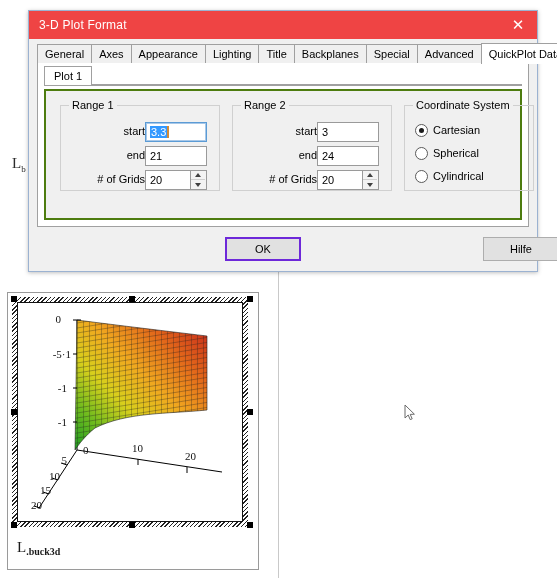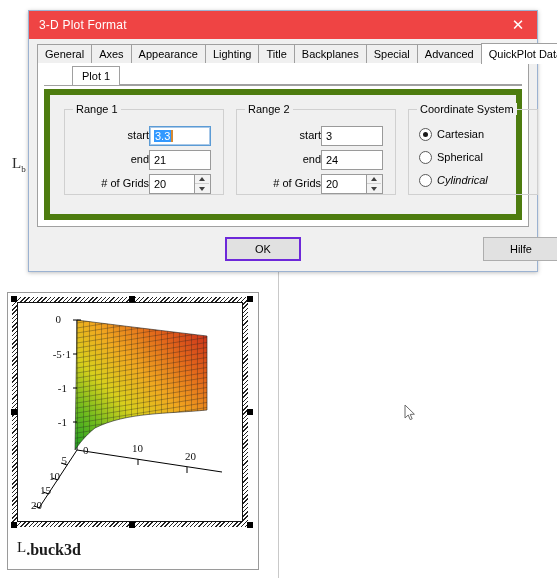--- a/index.html
+++ b/index.html
@@ -78,30 +78,29 @@
   }
   .subtabstrip {
     position: absolute; left: 6px; top: 4px; right: 6px; height: 19px;
     border-bottom: 1px solid #a0a0a0;
     display: flex; align-items: flex-end;
   }
   .subtab {
     height: 19px; padding: 0 9px; line-height: 19px; font-size: 11px;
     background:#ffffff; border: 1px solid #a0a0a0; border-bottom: none;
     cursor: default;
-    margin-left: 28px;
   }
   .subtab.active { background:#ffffff; font-weight: normal; }
   .subtab-fill {
     flex: 1; height: 18px; border-bottom: 1px solid #a0a0a0;
   }
 
   .panelarea {
     position: absolute; left: 6px; top: 26px; right: 6px; bottom: 6px;
-    background: #f0f0f0; border: 6px solid #4d7c0f;
+    background: #f0f0f0; border: 2px solid #4d7c0f;
   }
 
   
   .group {
     position: absolute;
     border: 1px solid #d0d0d0;
     background: transparent;
   }
   .group > .legend {
     position: absolute; left: 8px; top: -7px;
@@ -184,21 +183,21 @@
   }
   .handle {
     position: absolute; width: 6px; height: 6px; background: #000; z-index: 5;
   }
   .plot-svg { position: absolute; left: 9px; top: 9px; width: 226px; height: 220px; }
   .plot-label {
     position: absolute; left: 9px; top: 246px;
     font-family: "Liberation Serif", serif; color: #1a1a1a;
   }
   .plot-label .big { font-size: 15px; }
-  .plot-label .sub { font-size: 16px; font-weight: bold; vertical-align: -3px; }
+  .plot-label .sub { font-size: 10px; font-weight: bold; vertical-align: -3px; }
 
   .cursor-arrow { position: absolute; left: 404px; top: 404px; width: 12px; height: 18px; }
 </style>
 </head>
 <body>
 
 <div id="root">
 
   <div class="doc-margin-line"></div>
   <div class="doc-behind-label">
@@ -293,21 +292,21 @@
             <div class="legend">Coordinate System</div>
 
             <div class="radio-row" style="left:10px; top:16px;">
               <span class="radio checked"></span>
               <span class="radio-label">Cartesian</span>
             </div>
             <div class="radio-row" style="left:10px; top:39px;">
               <span class="radio"></span>
               <span class="radio-label">Spherical</span>
             </div>
-            <div class="radio-row" style="left:10px; top:62px;font-style:italic;">
+            <div class="radio-row" style="left:10px; top:62px;">
               <span class="radio"></span>
               <span class="radio-label">Cylindrical</span>
             </div>
           </div>
 
         </div>
       </div>
 
       <div class="btnrow">
         <div class="btn default" style="left:196px;">OK</div>

